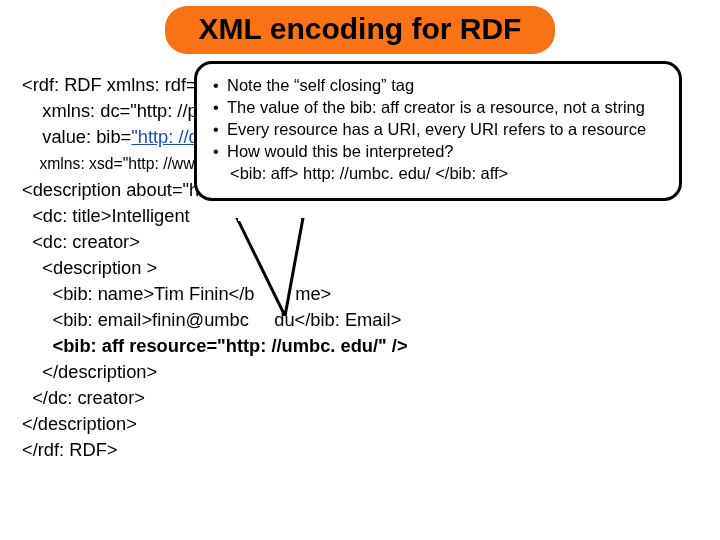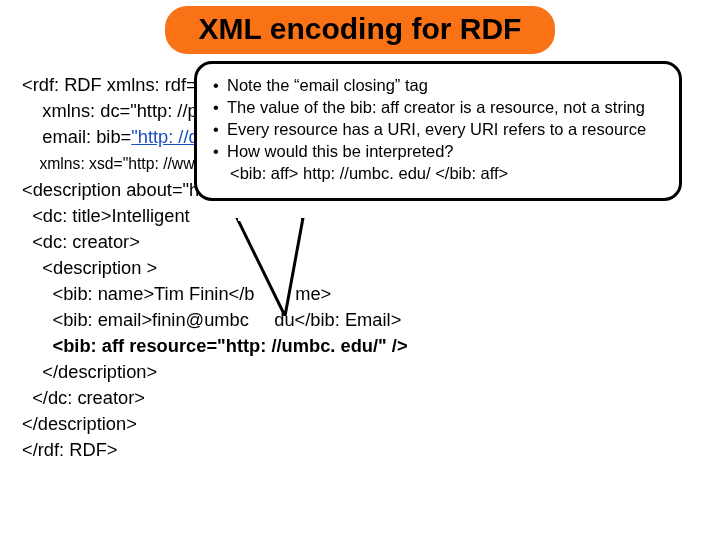--- a/index.html
+++ b/index.html
@@ -76,38 +76,38 @@
 </style>
 </head>
 <body>
 
 <div class="title-wrap">
   <div class="title-pill">XML encoding for RDF</div>
 </div>
 
 <div class="code"><span>&lt;rdf: RDF xmlns: rdf="</span>
 <span>    xmlns: dc="http: //pu</span>
-<span>    email: bib=</span><a class="blue">"http: //d</a>
+<span>    value: bib=</span><a class="blue">"http: //d</a>
 <span class="small">    xmlns: xsd="http: //ww</span>
 <span>&lt;description about="h</span>
 <span>  &lt;dc: title&gt;Intelligent </span>
 <span>  &lt;dc: creator&gt;</span>
 <span>    &lt;description &gt;</span>
 <span>      &lt;bib: name&gt;Tim Finin&lt;/b</span>        <span>me&gt;</span>
 <span>      &lt;bib: email&gt;finin@umbc</span>     <span>du&lt;/bib: Email&gt;</span>
 <b>      &lt;bib: aff resource="http: //umbc. edu/" /&gt;</b>
 <span>    &lt;/description&gt;</span>
 <span>  &lt;/dc: creator&gt;</span>
 <span>&lt;/description&gt;</span>
 <span>&lt;/rdf: RDF&gt;</span></div>
 
 <div class="callout">
   <div class="bullet">
     <span class="dot">•</span>
-    <span>Note the “email closing” tag</span>
+    <span>Note the “self closing” tag</span>
   </div>
   <div class="bullet">
     <span class="dot">•</span>
     <span>The value of the bib: aff creator is a resource, not a string</span>
   </div>
   <div class="bullet">
     <span class="dot">•</span>
     <span>Every resource has a URI, every URI refers to a resource</span>
   </div>
   <div class="bullet">

